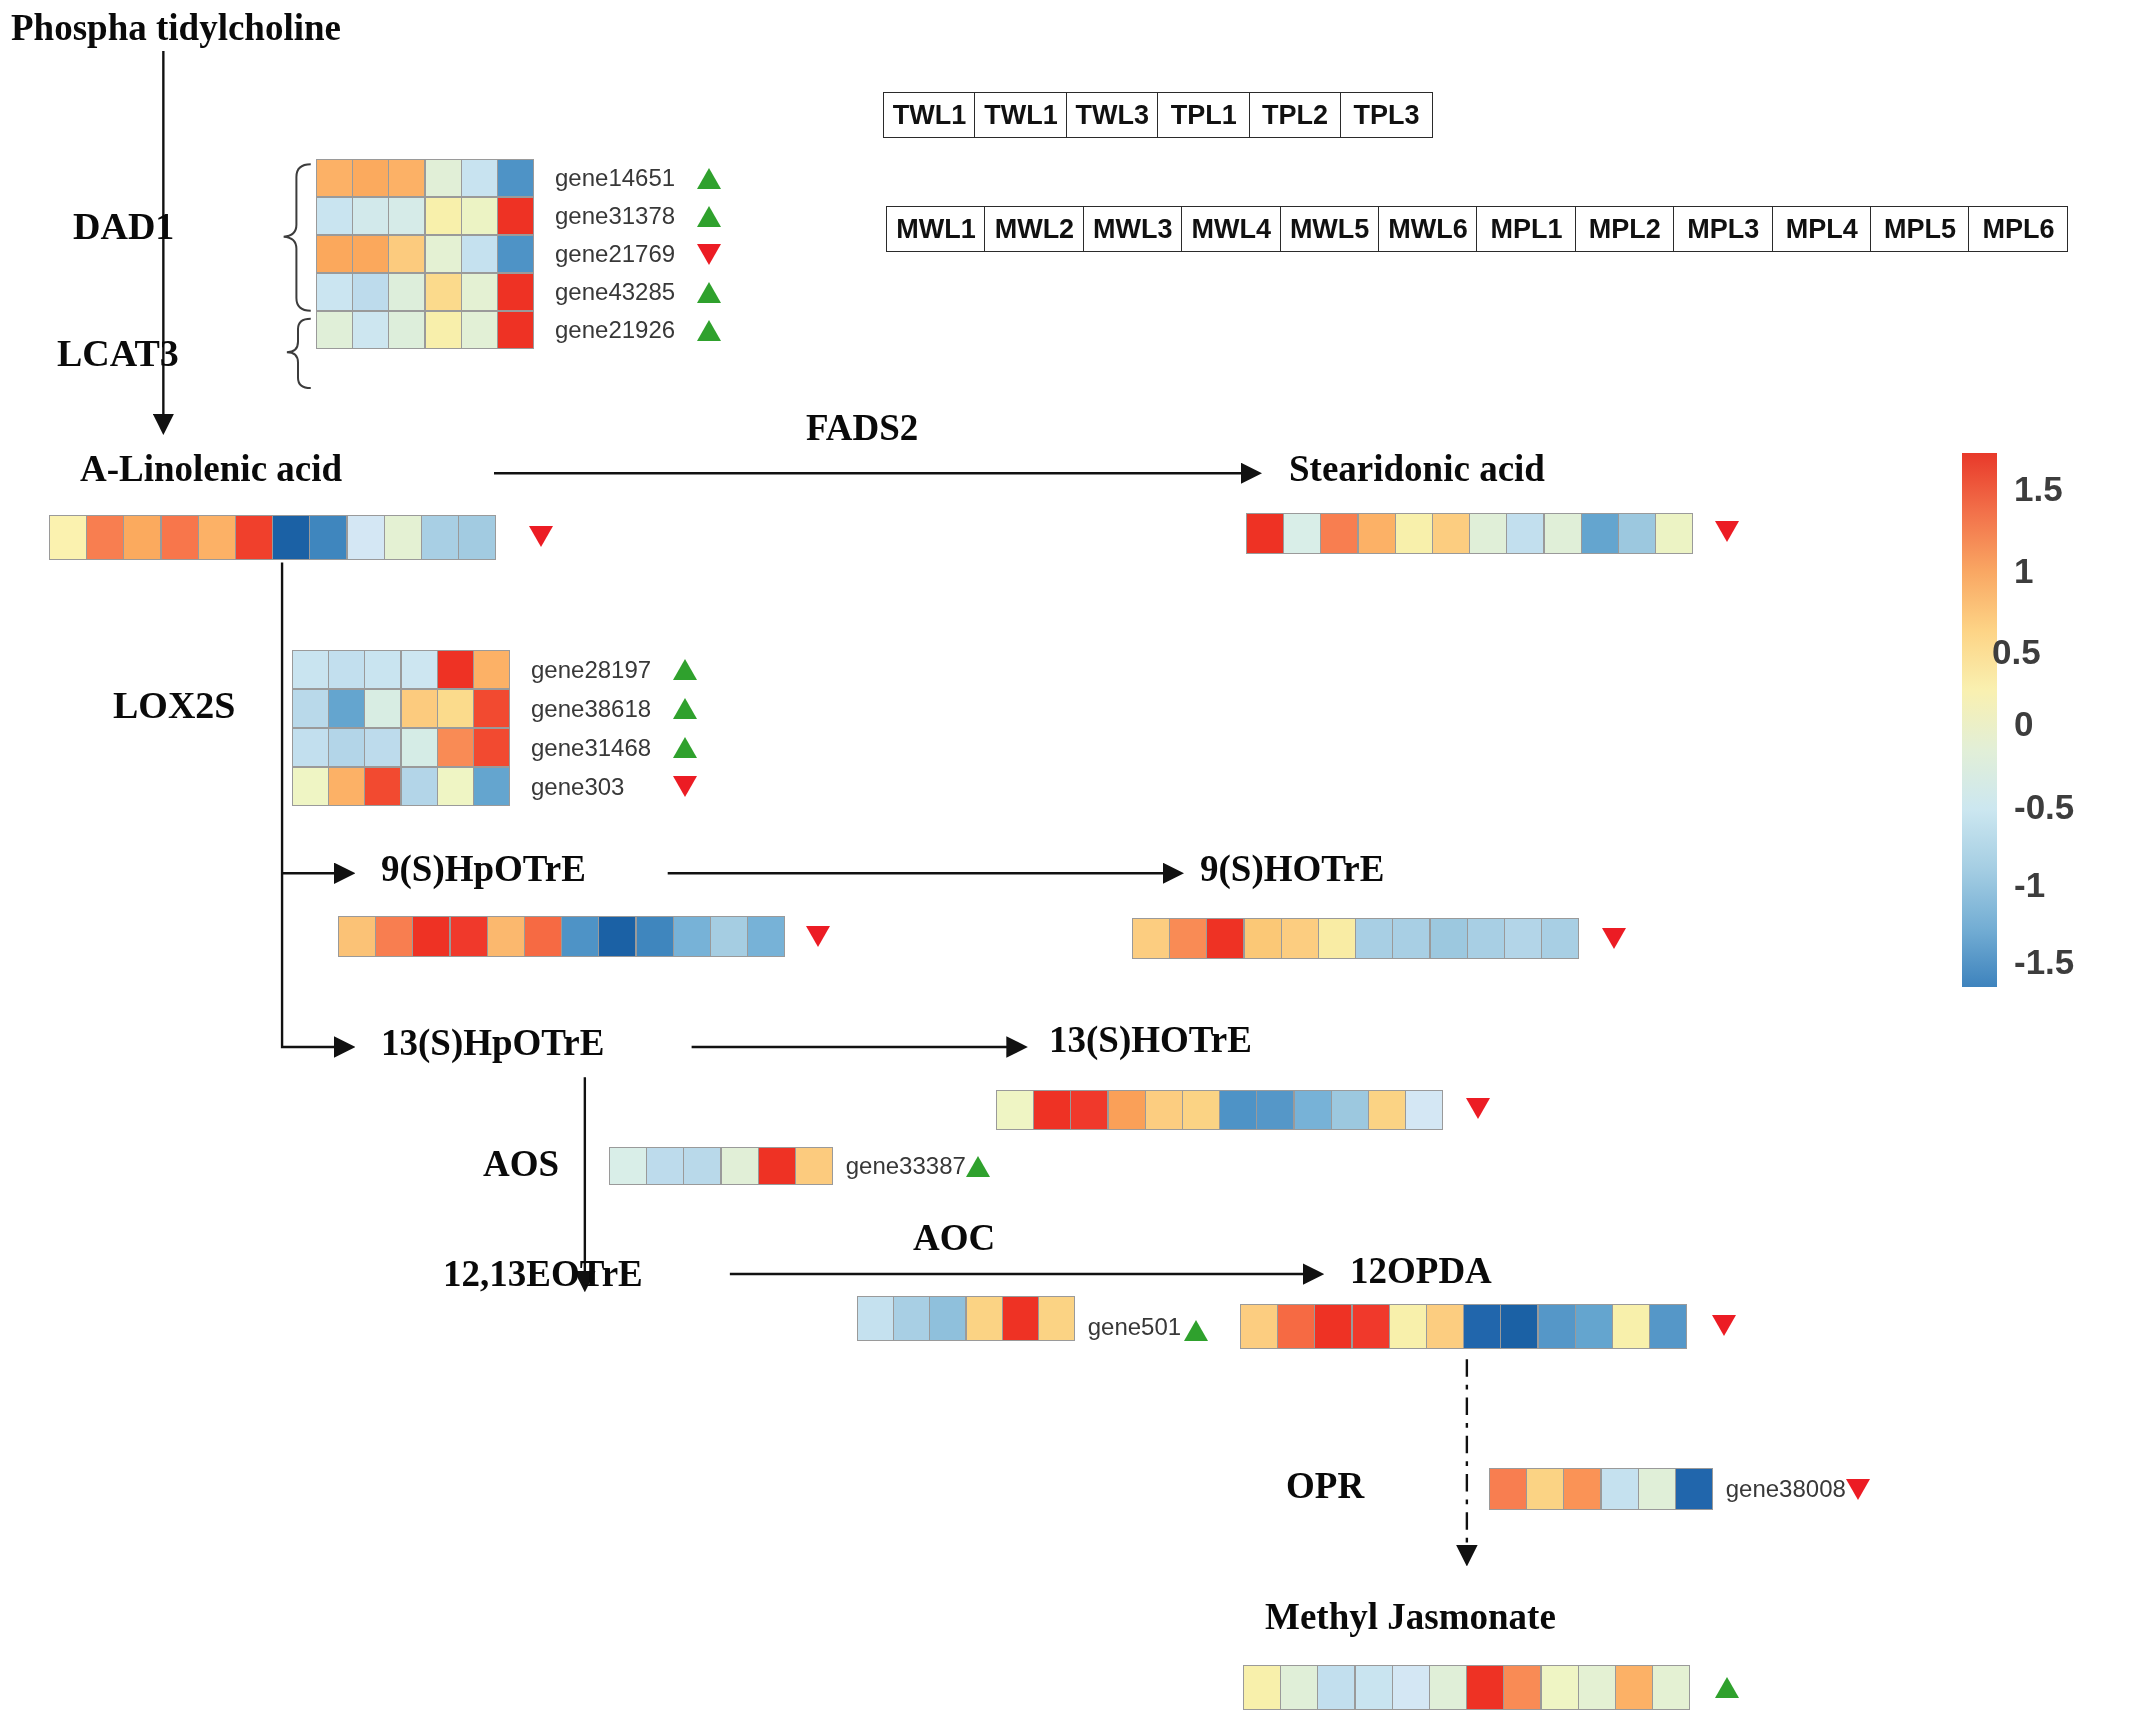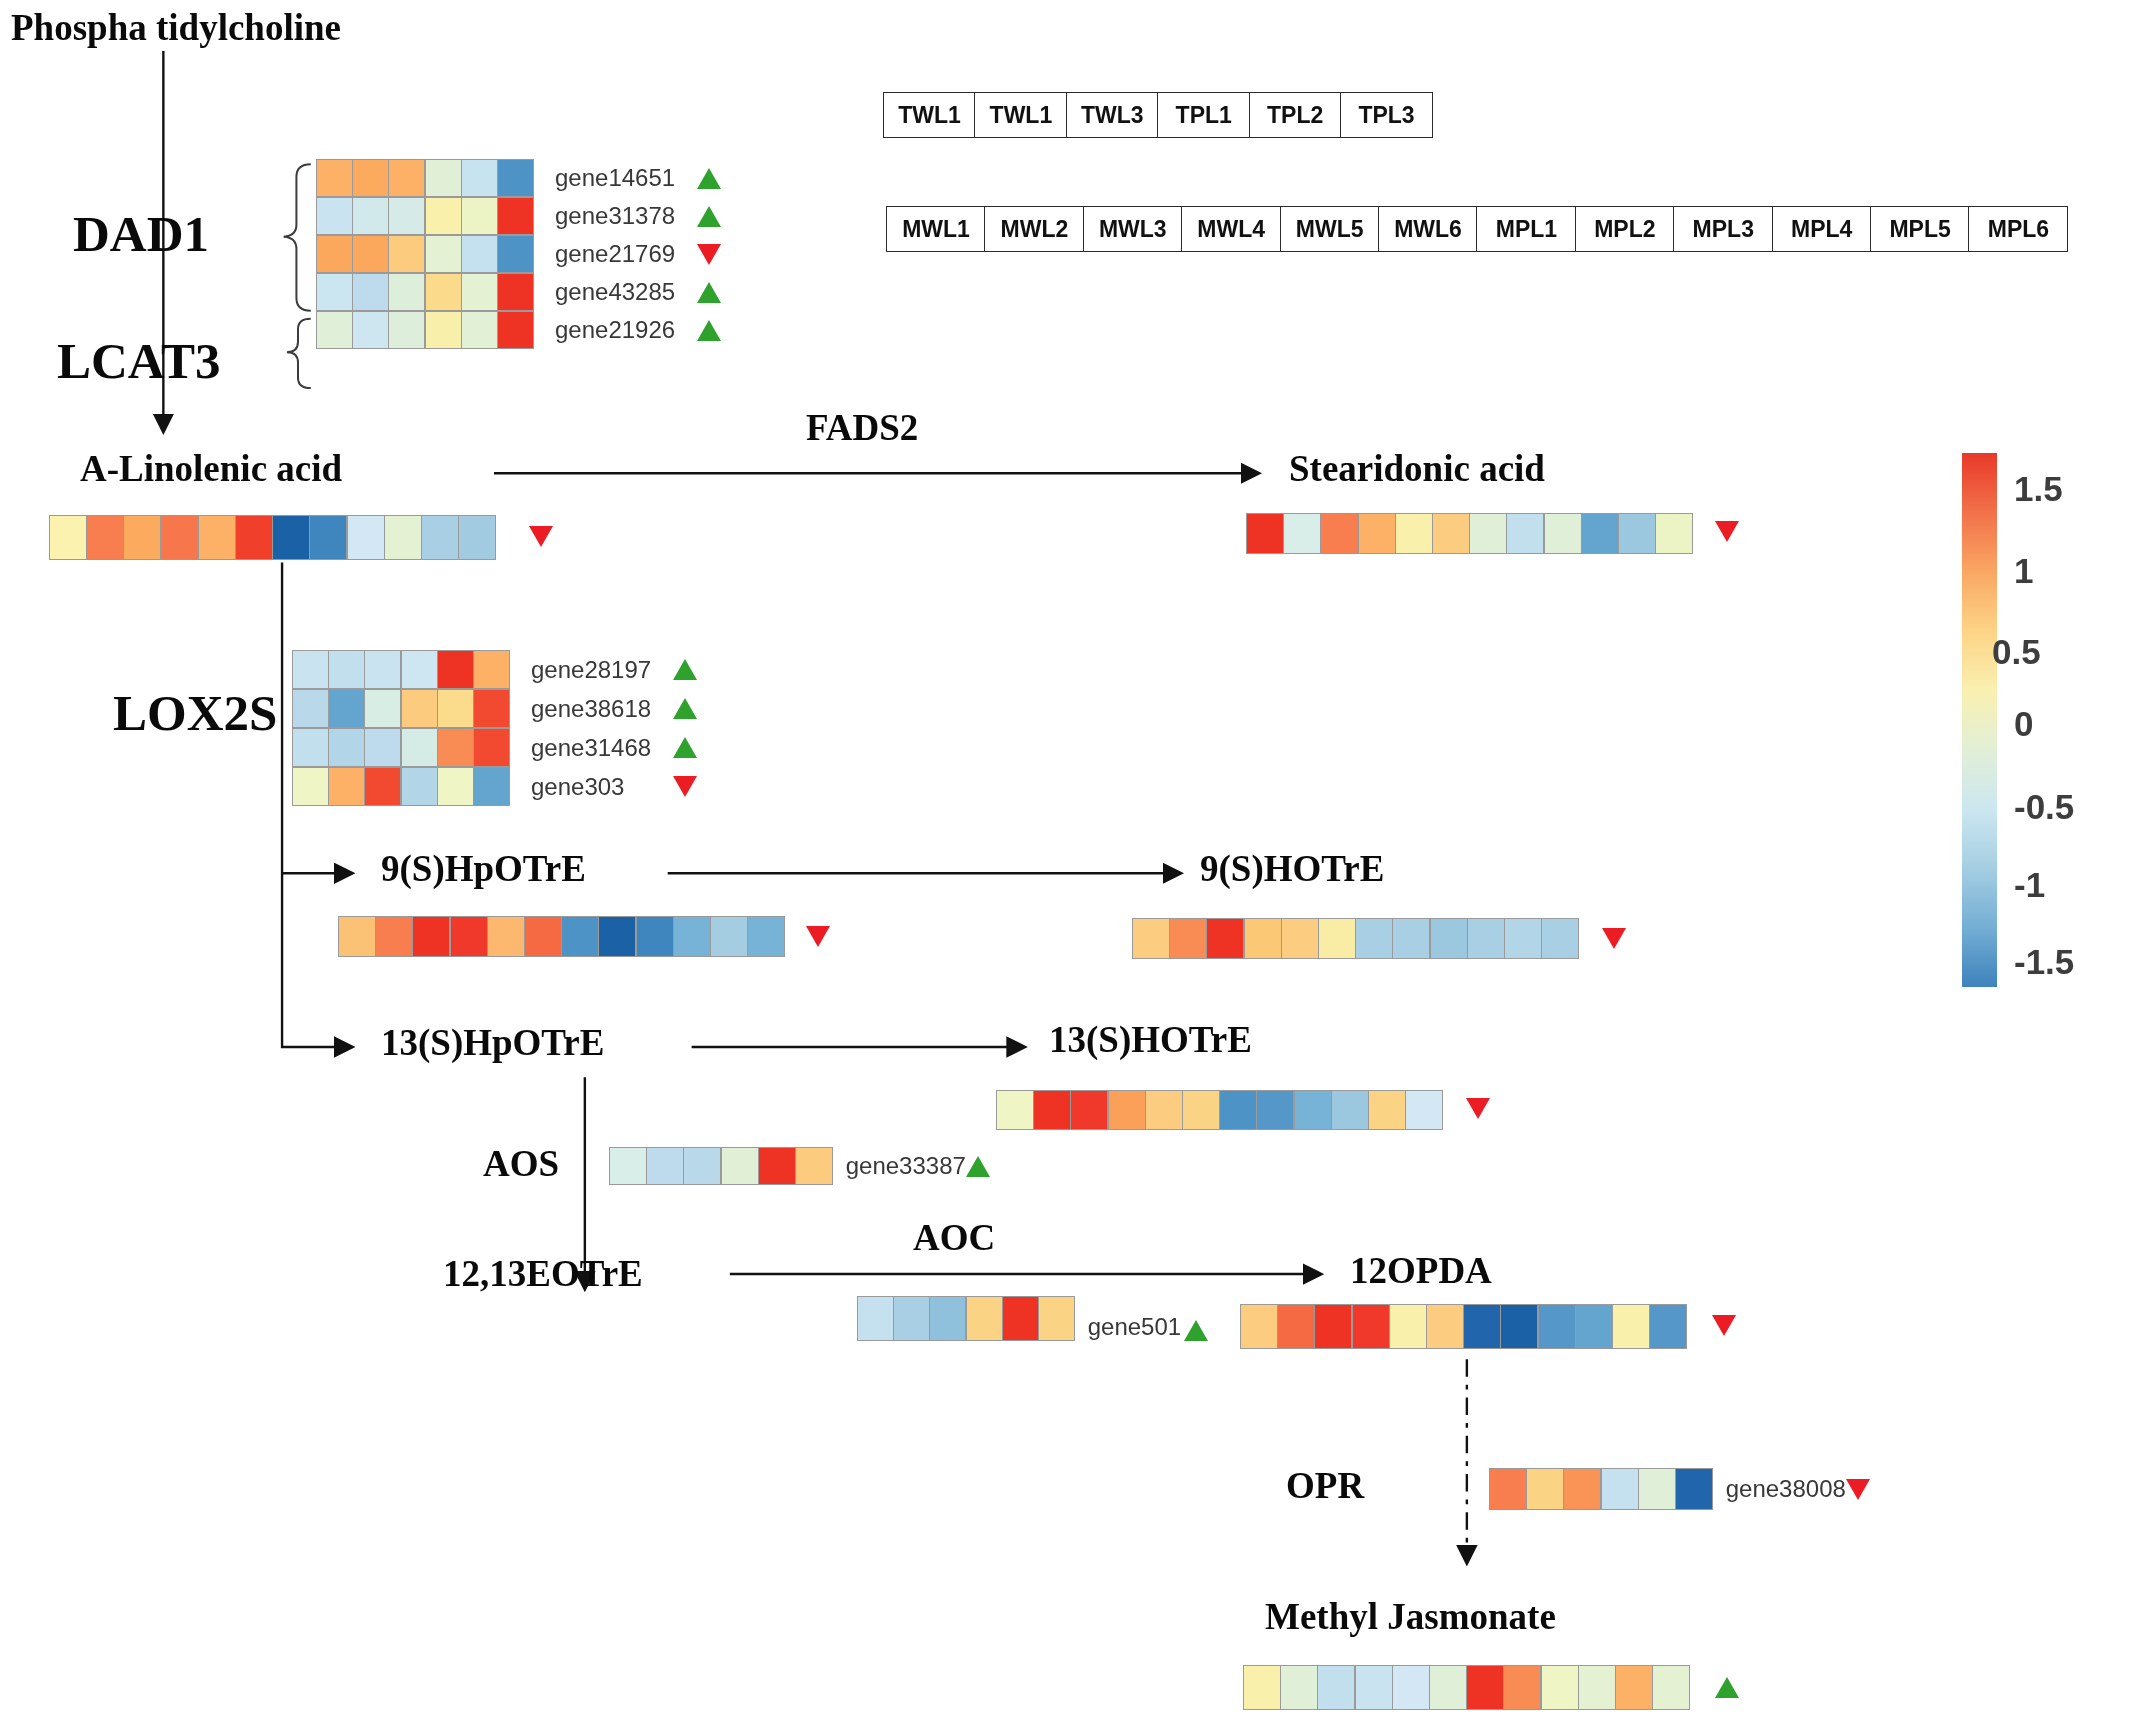--- a/index.html
+++ b/index.html
@@ -3,21 +3,21 @@
 <meta charset="utf-8">
 <style>
   html,body{margin:0;padding:0;background:#ffffff;}
   #canvas{position:relative;width:2129px;height:1729px;background:#ffffff;overflow:hidden;
           font-family:"Liberation Sans",sans-serif;}
   svg.connectors{position:absolute;left:0;top:0;pointer-events:none;}
 
   
   .mlabel{position:absolute;font-family:"Liberation Serif",serif;font-weight:bold;
           font-size:37px;color:#0a0a0a;white-space:nowrap;line-height:1.1;}
-  .mlabel.big{font-size:51px;}
+  .mlabel.big{font-size:38px;}
 
   
   .cells{display:flex;}
   .cell{flex:none;width:var(--cw,38px);height:var(--ch,38px);
         border:0.8px solid #9a9a9a;margin-left:-0.8px;box-sizing:border-box;}
   .cells .cell:first-child{margin-left:0;}
   .strip{position:absolute;}
   .gene-strip{position:absolute;display:flex;align-items:center;}
   .hm-block{position:absolute;}
   .hm-row{display:flex;align-items:center;height:var(--ch,38px);}
@@ -29,21 +29,21 @@
   .tri.abs{position:absolute;}
   .tri-up{border-left:12px solid transparent;border-right:12px solid transparent;
           border-bottom:21.5px solid #2fa12d;}
   .tri-down{border-left:12px solid transparent;border-right:12px solid transparent;
             border-top:21.5px solid #ec1c24;}
 
   
   .stable{position:absolute;display:flex;}
   .tcell{flex:none;width:var(--tw,96px);height:46px;border:1.6px solid #2b2b2b;margin-left:-1.6px;
          display:flex;align-items:center;justify-content:center;
-         font-weight:bold;font-size:23px;color:#111;background:#fff;box-sizing:border-box;}
+         font-weight:bold;font-size:27px;color:#111;background:#fff;box-sizing:border-box;}
   .stable .tcell:first-child{margin-left:0;}
 
   
   .colorbar{position:absolute;width:35px;height:534px;}
   .cbtick{position:absolute;font-size:35px;font-weight:bold;color:#3d3d3d;white-space:nowrap;}
 </style>
 </head>
 <body>
 
 <div id="canvas">

